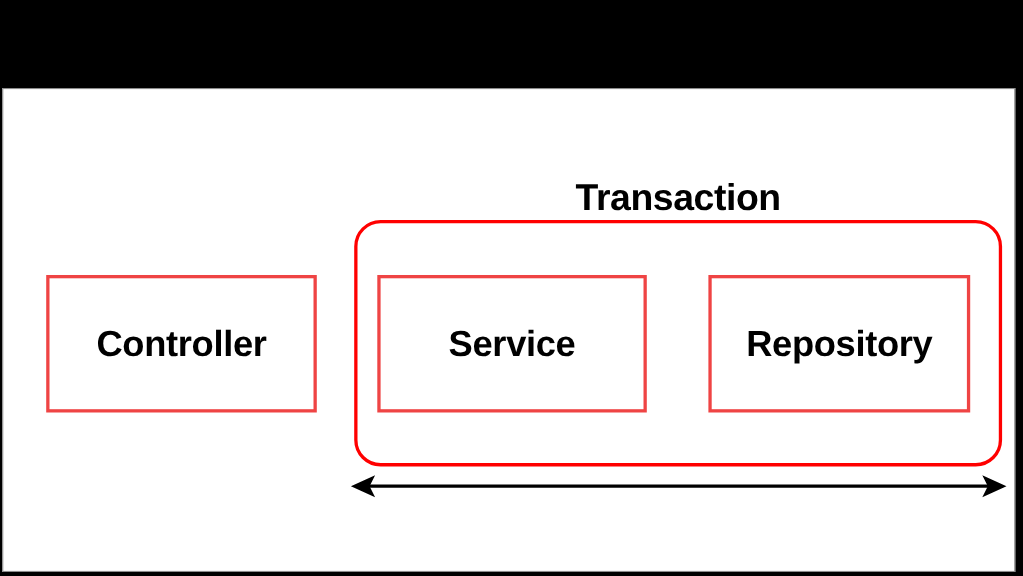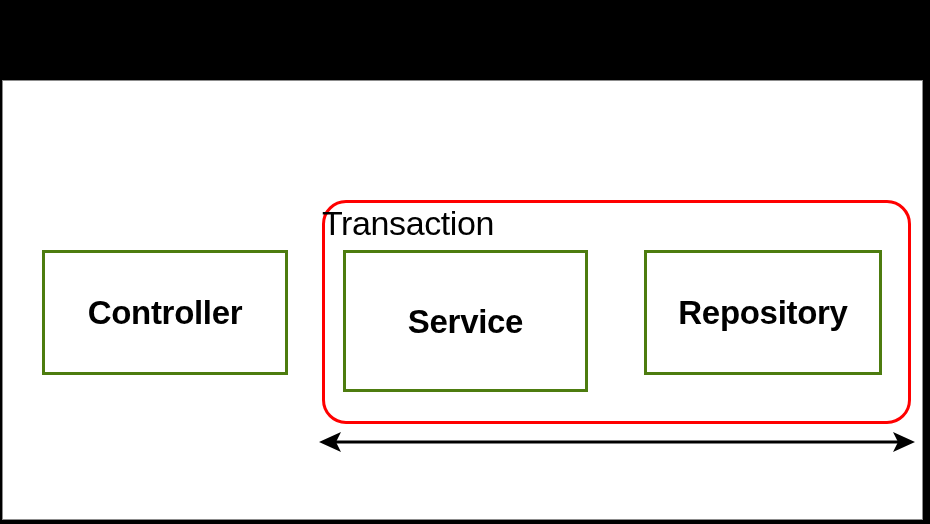--- a/index.html
+++ b/index.html
@@ -30,65 +30,64 @@
     height: 440px;
     background: #ffffff;
     border: 1px solid #8c8c8c;
     box-sizing: border-box;
   }
 
   
   .layer-box {
     position: absolute;
     background: #ffffff;
-    border: 3px solid #4d7c0f;
+    border: 3px solid #ef4444;
     box-sizing: border-box;
     display: flex;
     align-items: center;
     justify-content: center;
   }
   .layer-box .layer-label {
     font-size: 33px;
     font-weight: bold;
     color: #000000;
     letter-spacing: -0.3px;
     line-height: 1;
     white-space: nowrap;
   }
 
   #box-controller { left: 39px;  top: 169px; width: 246px; height: 125px; }
-  #box-service    { left: 340px; top: 169px; width: 245px; height: 142px; }
+  #box-service    { left: 340px; top: 169px; width: 245px; height: 125px; }
   #box-repository { left: 641px; top: 169px; width: 238px; height: 125px; }
 
   
   #transaction-boundary {
     position: absolute;
     left: 319px;
     top: 119px;
     width: 589px;
     height: 224px;
     border: 3px solid #ff0000;
     border-radius: 24px;
     box-sizing: border-box;
     background: transparent;
   }
 
   #transaction-label {
     position: absolute;
     left: 319px;
     top: 82px;
     width: 589px;
-    text-align: left;
+    text-align: center;
     font-size: 34px;
-    font-weight: normal;
+    font-weight: bold;
     color: #000000;
     letter-spacing: -0.4px;
     line-height: 1;
     white-space: nowrap;
-    margin-top: 43px;
   }
 
   
   #persistence-arrow {
     position: absolute;
     left: 312px;
     top: 345px;
     width: 604px;
     height: 32px;
   }

